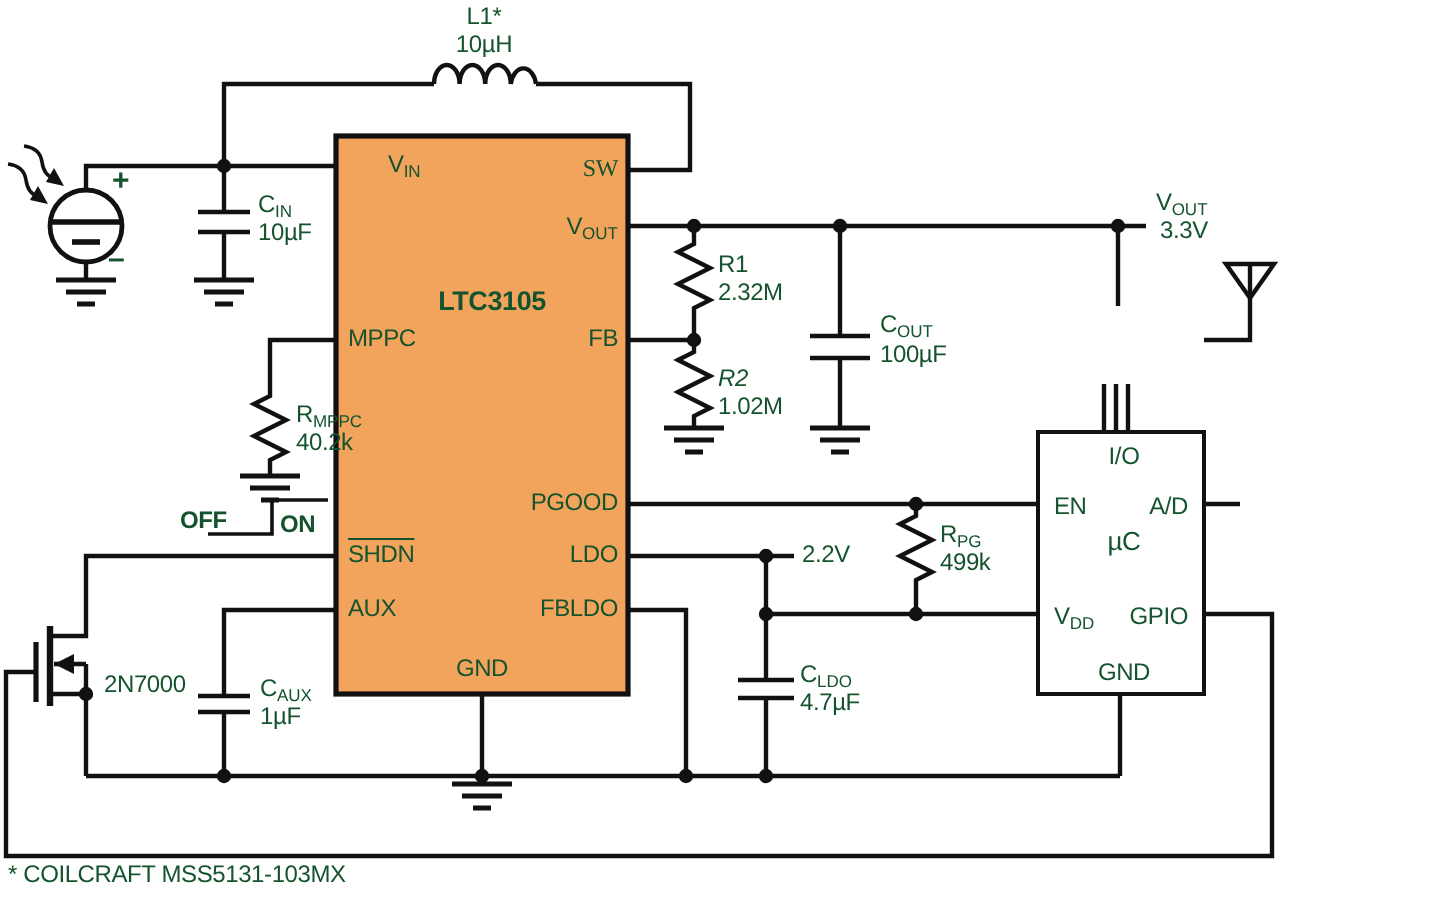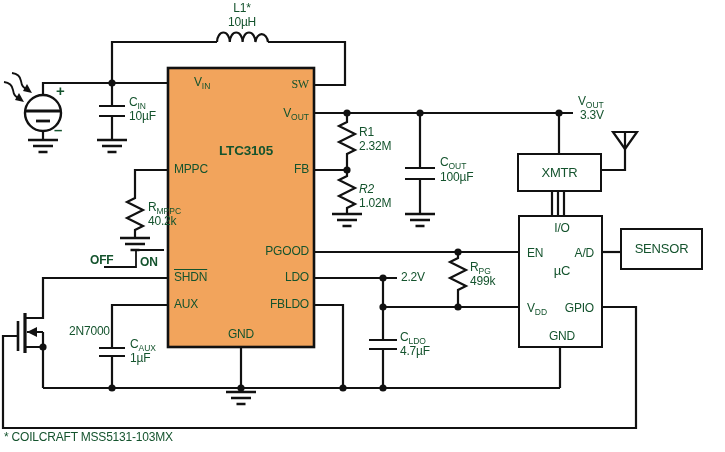--- a/index.html
+++ b/index.html
@@ -126,27 +126,21 @@
         <circle cx="383" cy="307" r="3.6"></circle>
       <circle cx="458" cy="307" r="3.6"></circle>
         <circle cx="43" cy="347" r="3.6"></circle>
       <circle cx="112" cy="388" r="3.6"></circle>
         <circle cx="241" cy="388" r="3.6"></circle>
       <circle cx="343" cy="388" r="3.6"></circle>
         <circle cx="383" cy="388" r="3.6"></circle>
     </g>
   </svg>
 
-  <div class="box" style="left:517px;top:153px;width:85px;height:39px;">
-    <span class="lbl" style="font-size:13px;">XMTR</span>
-  </div>
-
-  <div class="box" style="left:620px;top:228px;width:83px;height:42px;">
-    <span class="lbl" style="font-size:13px;">SENSOR</span>
-  </div>
+
 
   <div class="ucbox" style="left:518px;top:215px;width:85px;height:133px;">
     <div class="lbl ctr" style="left:42px;top:5px;">I/O</div>
     <div class="lbl" style="left:7px;top:30px;">EN</div>
     <div class="lbl" style="right:7px;top:30px;">A/D</div>
     <div class="lbl ctr" style="left:42px;top:47px;font-size:13px;">µC</div>
     <div class="lbl" style="left:7px;top:85px;"><span>V</span><span class="sub">DD</span></div>
     <div class="lbl" style="right:7px;top:85px;">GPIO</div>
     <div class="lbl ctr" style="left:42px;top:113px;">GND</div>
   </div>
@@ -159,21 +153,21 @@
 
   <div class="lbl" style="left:129px;top:96px;"><span>C</span><span class="sub">IN</span></div>
   <div class="lbl" style="left:129px;top:110px;">10µF</div>
 
   <div class="lbl" style="left:148px;top:201px;"><span>R</span><span class="sub">MPPC</span></div>
   <div class="lbl" style="left:148px;top:215px;">40.2k</div>
 
   <div class="lbl b" style="left:90px;top:254px;">OFF</div>
   <div class="lbl b" style="left:140px;top:256px;">ON</div>
 
-  <div class="lbl" style="left:52px;top:325px;margin-left:17px;">2N7000</div>
+  <div class="lbl" style="left:52px;top:336px;">2N7000</div>
 
   <div class="lbl" style="left:130px;top:338px;"><span>C</span><span class="sub">AUX</span></div>
   <div class="lbl" style="left:130px;top:352px;">1µF</div>
 
   <div class="lbl" style="left:174px;top:76px;margin-left:20px;"><span>V</span><span class="sub">IN</span></div>
   <div class="lbl" style="right:416px;top:78px;font-family:Liberation Serif, serif;">SW</div>
   <div class="lbl" style="right:416px;top:107px;"><span>V</span><span class="sub">OUT</span></div>
   <div class="lbl b ctr" style="left:246px;top:144px;font-size:13.5px;">LTC3105</div>
   <div class="lbl" style="left:174px;top:163px;">MPPC</div>
   <div class="lbl" style="right:416px;top:163px;">FB</div>

